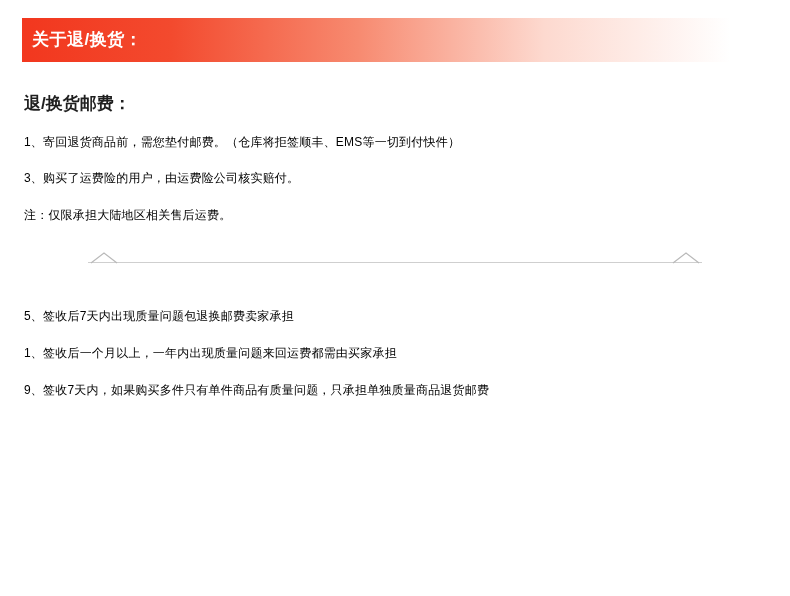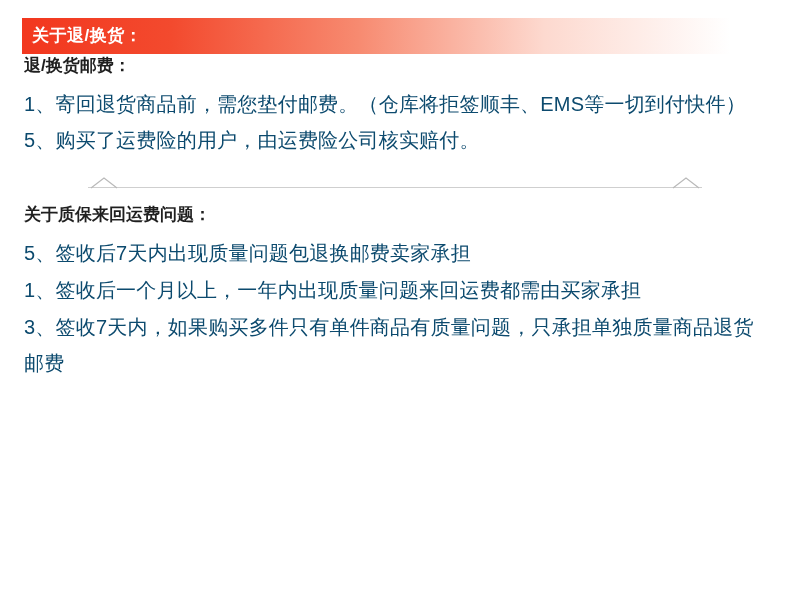--- a/index.html
+++ b/index.html
@@ -18,47 +18,47 @@
     position: relative;
     width: 790px;
     height: 596px;
     box-sizing: border-box;
     padding: 0 22px;
   }
   
   .banner {
     position: relative;
     margin-top: 18px;
-    height: 36px;
+    height: 44px;
     background: linear-gradient(to right, #f2371e 0%, #f2412a 22%, #f8apple 22%, #ffffff 100%);
     background: linear-gradient(to right, #f2371e 0%, #f34a2e 20%, #f78a70 45%, #fdd9cf 70%, #ffffff 95%);
     display: flex;
     align-items: center;
   }
   .banner-text {
     color: #ffffff;
     font-size: 17px;
     font-weight: bold;
     padding-left: 10px;
     letter-spacing: 0.5px;
     line-height: 32px;
   }
   .section {
-    margin-top: 0;
+    margin-top: 30px;
   }
   .section-title {
     font-size: 17px;
     font-weight: bold;
     color: #1f1f1f;
     margin: 0 0 8px 2px;
     line-height: 24px;
   }
   .para {
-    font-size: 20px;
-    color: #0c4a6e;
+    font-size: 12px;
+    color: #000000;
     line-height: 37px;
     margin: 0 0 0 2px;
     letter-spacing: 0.2px;
   }
   .para.wrap {
     line-height: 36px;
   }
   
   .divider {
     position: relative;
@@ -88,37 +88,37 @@
 
 <div class="page">
 
   <div class="banner">
     <span class="banner-text">关于退/换货：</span>
   </div>
 
   <div class="section">
     <div class="section-title">退/换货邮费：</div>
     <p class="para wrap">1、寄回退货商品前，需您垫付邮费。（仓库将拒签顺丰、EMS等一切到付快件）</p>
-    <p class="para">5、购买了运费险的用户，由运费险公司核实赔付。</p>
+    <p class="para">3、购买了运费险的用户，由运费险公司核实赔付。</p>
+    <p class="para">注：仅限承担大陆地区相关售后运费。</p>
   </div>
 
   <div class="divider">
     <div class="line"></div>
     <span class="chev left">
       <svg width="28" height="12" viewBox="0 0 28 12">
           <polyline points="1,11 14,1 27,11" fill="none" stroke="#b9b9b9" stroke-width="1.2"></polyline>
         </svg>
     </span>
     <span class="chev right">
       <svg width="28" height="12" viewBox="0 0 28 12">
           <polyline points="1,11 14,1 27,11" fill="none" stroke="#b9b9b9" stroke-width="1.2"></polyline>
         </svg>
     </span>
   </div>
 
   <div class="section">
-    <div class="section-title">关于质保来回运费问题：</div>
     <p class="para">5、签收后7天内出现质量问题包退换邮费卖家承担</p>
     <p class="para">1、签收后一个月以上，一年内出现质量问题来回运费都需由买家承担</p>
-    <p class="para wrap">3、签收7天内，如果购买多件只有单件商品有质量问题，只承担单独质量商品退货邮费</p>
+    <p class="para wrap">9、签收7天内，如果购买多件只有单件商品有质量问题，只承担单独质量商品退货邮费</p>
   </div>
 
 </div>
 
 </body></html>

